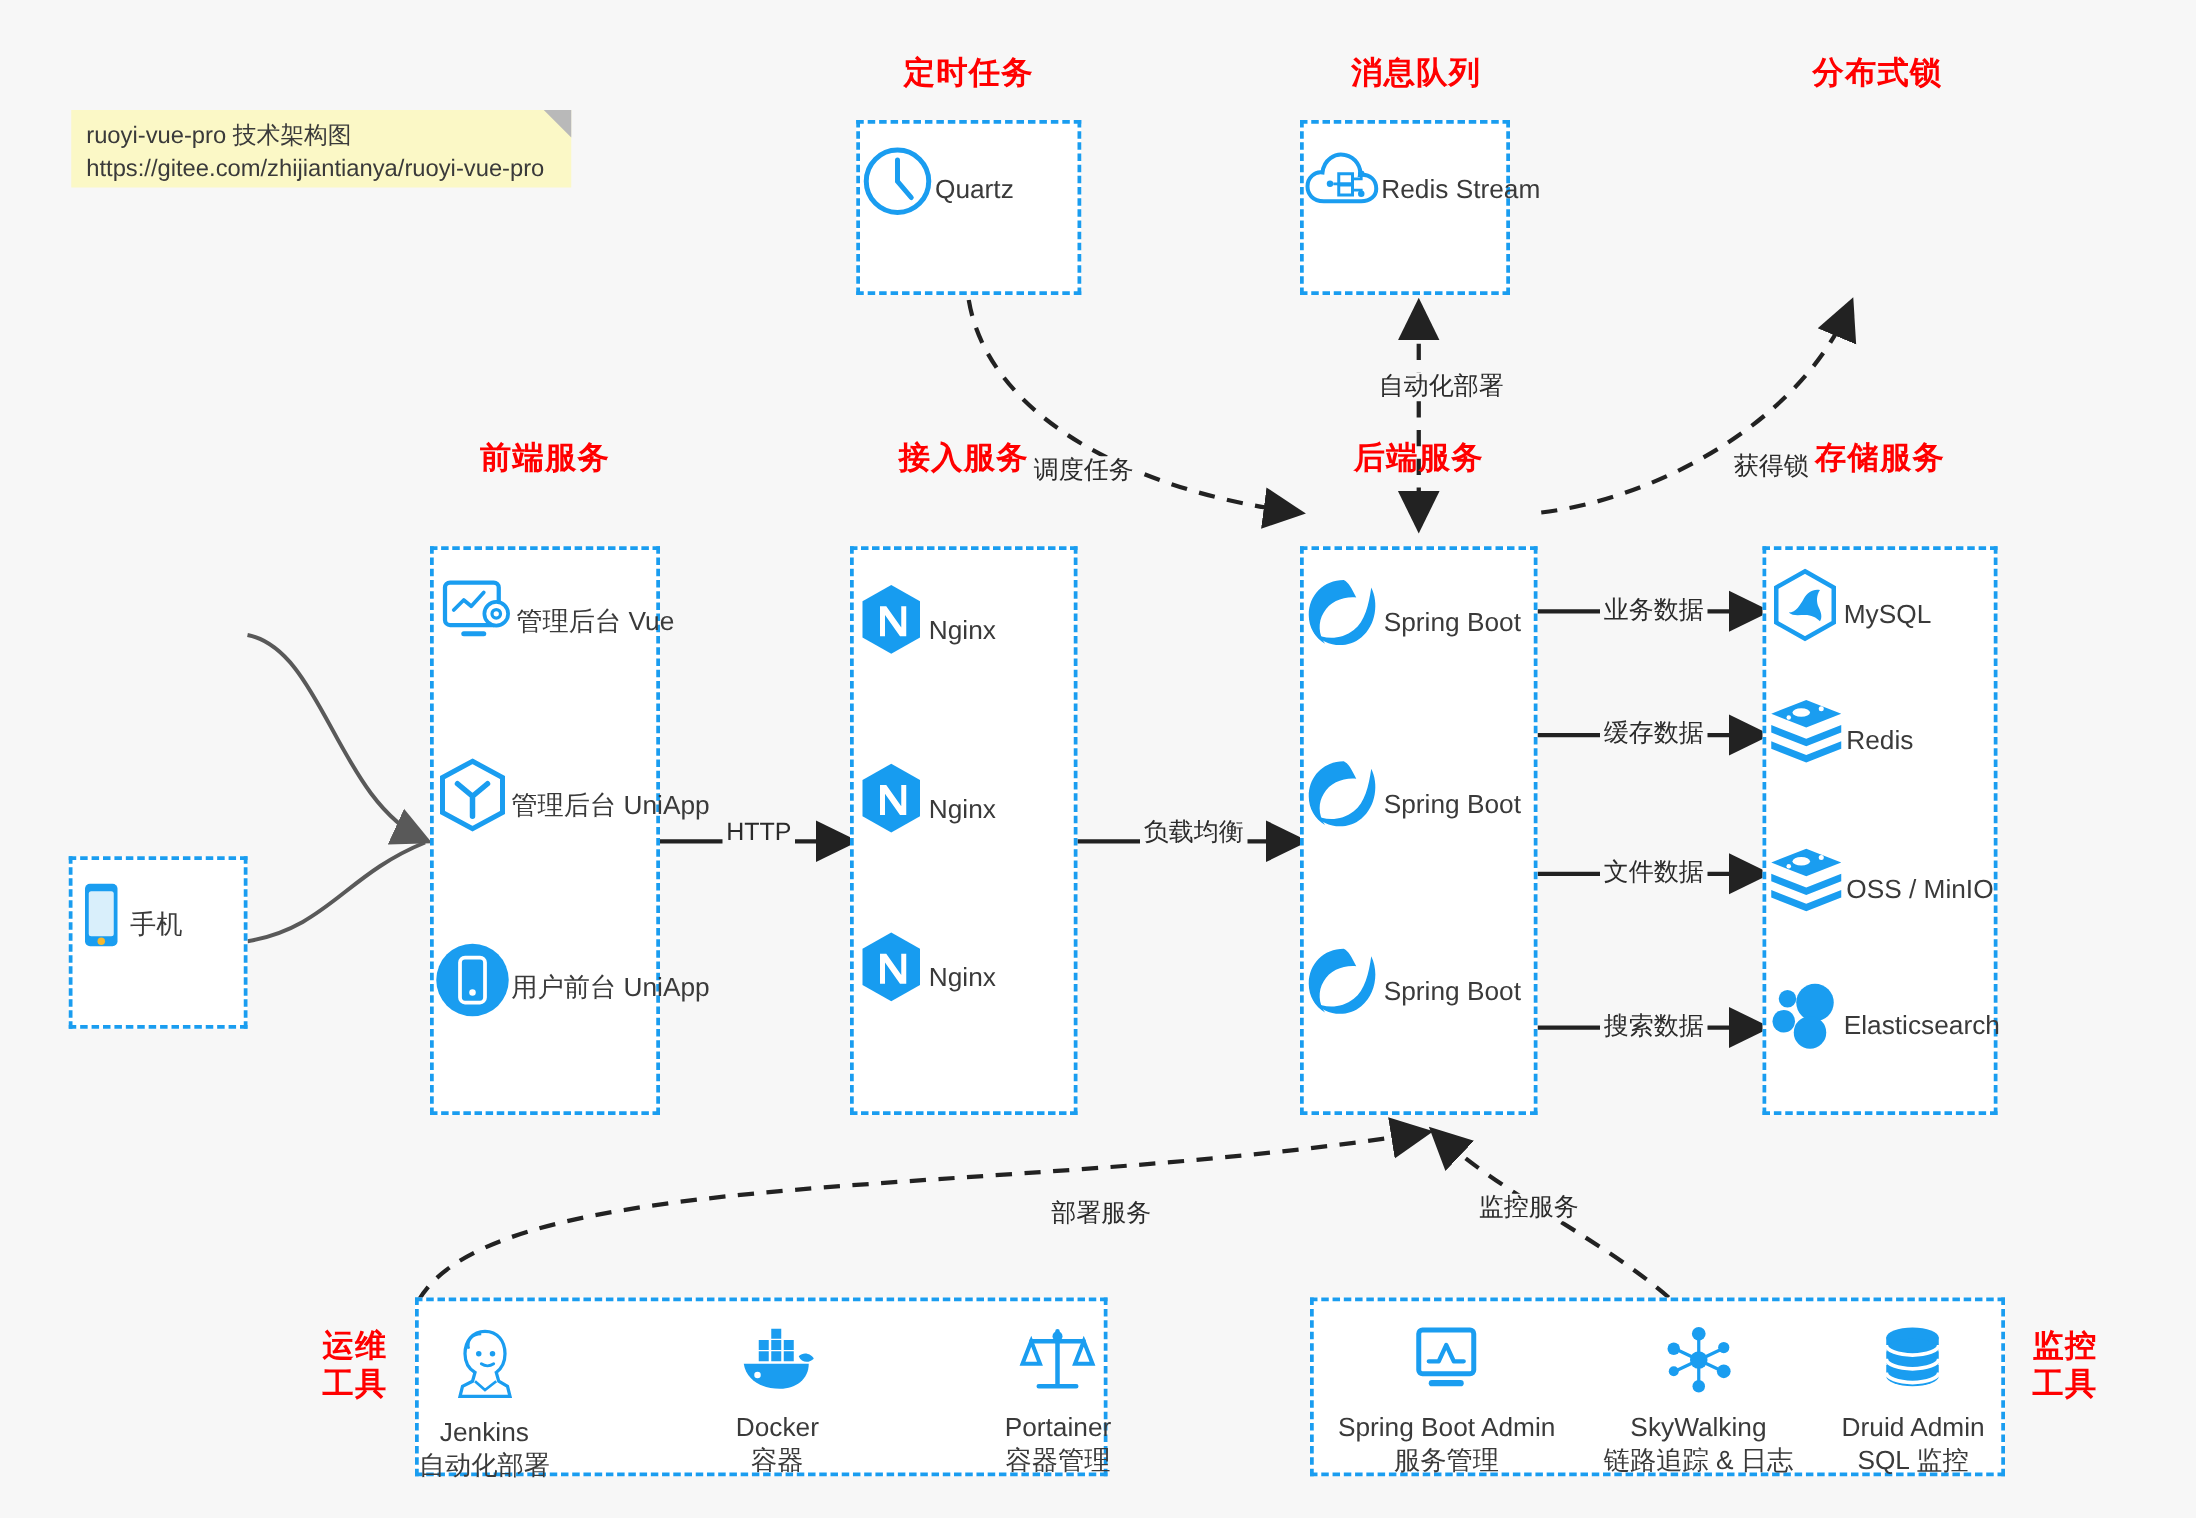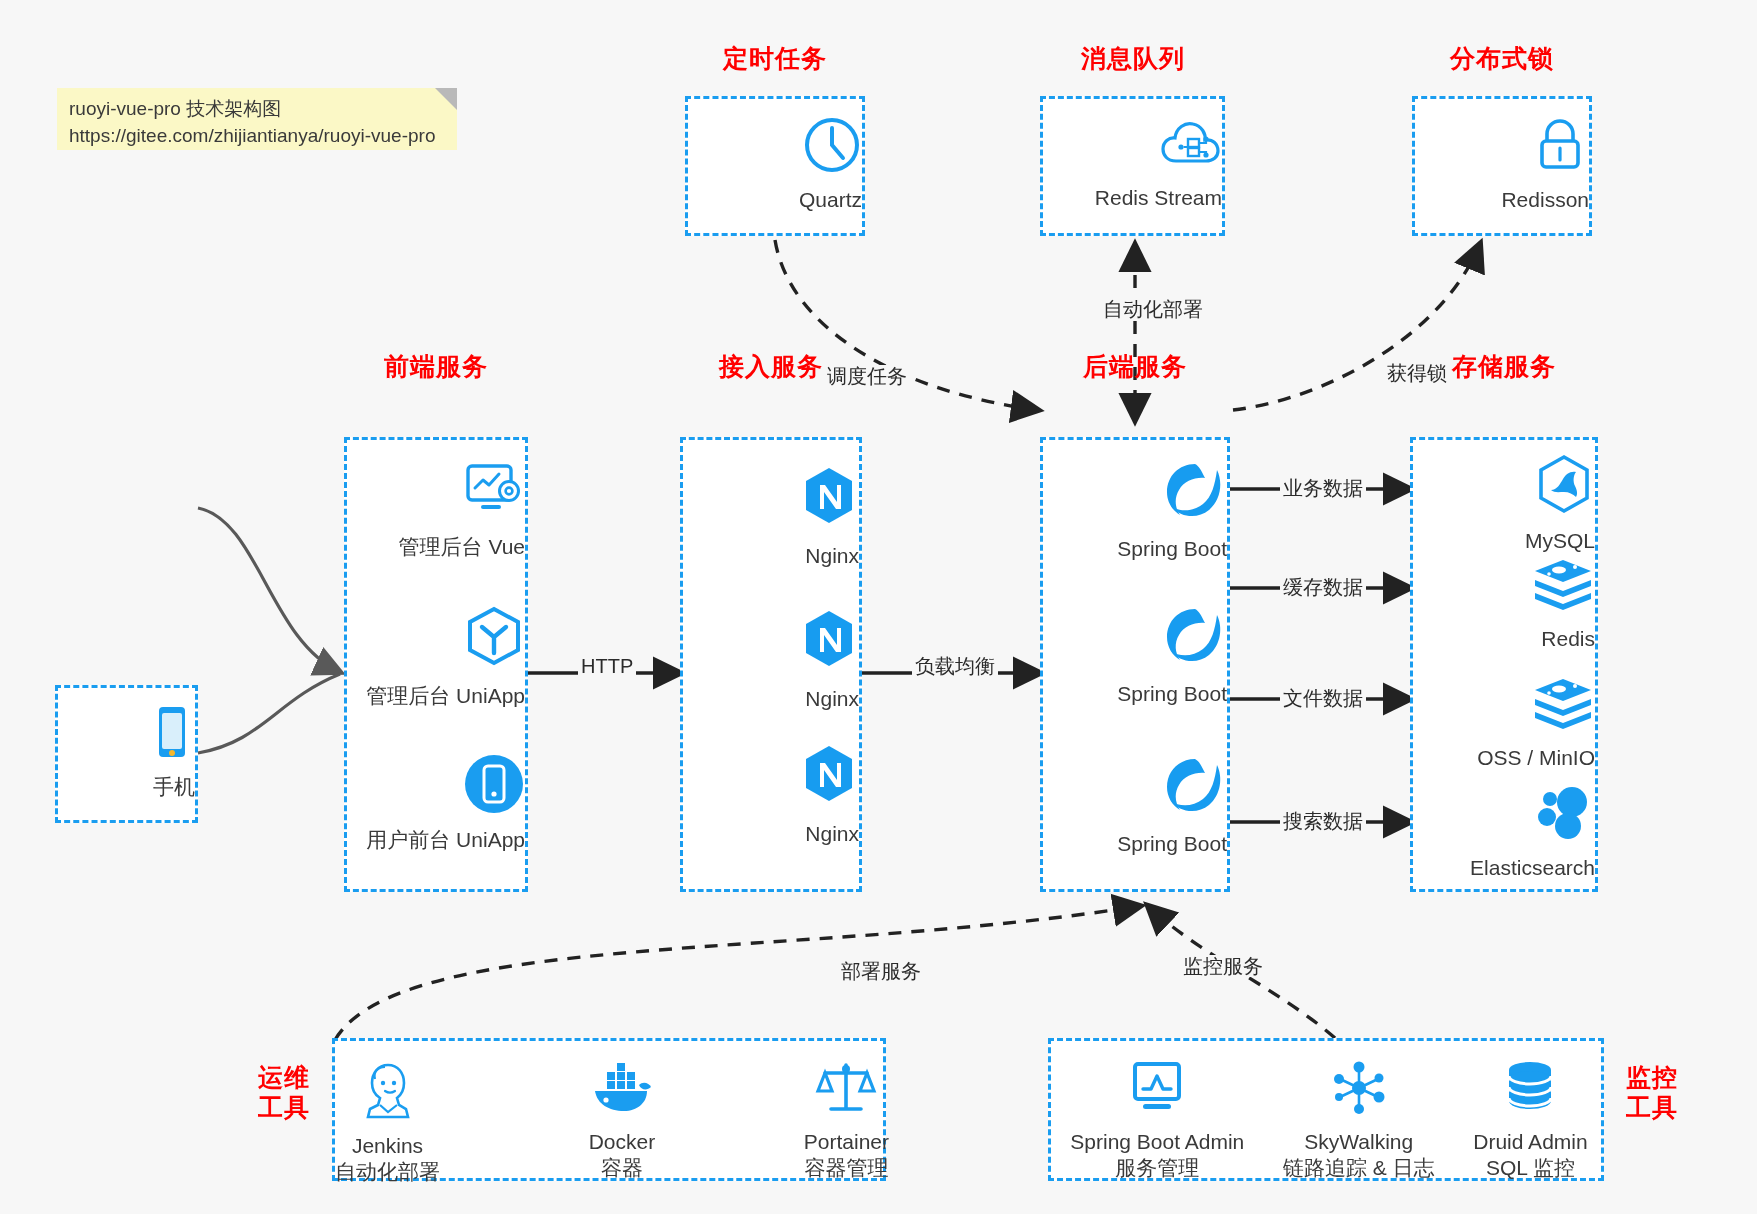--- a/index.html
+++ b/index.html
@@ -23,22 +23,22 @@
     font-weight: bold;
     font-size: 25px;
     letter-spacing: 1px;
     text-align: center;
     white-space: nowrap;
     line-height: 1.18;
   }
   .node {
     position: absolute;
     display: flex;
-    flex-direction: column;
-    align-items: flex-end;
+    flex-direction: row;
+    align-items: center;
     justify-content: flex-start;
     width: 100%;
   }
   .node-label {
     margin-top: 8px;
     color: #3a3a3a;
     font-size: 21px;
     white-space: nowrap;
     text-align: center;
     line-height: 1.22;
@@ -141,50 +141,38 @@
         <svg width="60" height="60" viewBox="0 0 60 60">
           <circle cx="30" cy="30" r="25" fill="none" stroke="#1a9df0" stroke-width="4"></circle>
           <path d="M30,13 L30,30 L41,43" fill="none" stroke="#1a9df0" stroke-width="4" stroke-linecap="round"></path>
         </svg>
       </span>
       <span class="node-label">Quartz</span>
     </div>
   </div>
 
   <div class="group-title" style="left:1040px; top:44px; width:186px;">消息队列</div>
-  <div class="dbox" style="left:1040px; top:96px; width:185px; height:140px;">
+  <div class="dbox" style="left:1040px; top:96px; width:168px; height:140px;">
     <div class="node" style="top:18px;">
       <span class="icon">
         <svg width="62" height="56" viewBox="0 0 62 56">
           <path d="M16,44 C7,44 3,38 3,32 C3,25 9,20 15,21 C16,11 25,5 33,7 C42,9 46,17 45,23 C53,22 58,27 58,34 C58,40 53,44 46,44 Z" fill="none" stroke="#1a9df0" stroke-width="3.2"></path>
           <rect x="28" y="22" width="11" height="8" fill="none" stroke="#1a9df0" stroke-width="2.4"></rect>
           <rect x="28" y="31" width="11" height="8" fill="none" stroke="#1a9df0" stroke-width="2.4"></rect>
           <circle cx="21" cy="30" r="2.6" fill="#1a9df0"></circle>
           <circle cx="46" cy="22" r="2.6" fill="#1a9df0"></circle>
           <circle cx="46" cy="38" r="2.6" fill="#1a9df0"></circle>
           <path d="M23.6,30 L28,30 M39,26 L46,26 L46,23 M39,35 L46,35 L46,38" stroke="#1a9df0" stroke-width="2.2" fill="none"></path>
         </svg>
       </span>
       <span class="node-label">Redis Stream</span>
     </div>
   </div>
 
   <div class="group-title" style="left:1412px; top:44px; width:180px;">分布式锁</div>
-  <div class="dbox" style="left:1412px; top:96px; width:180px; height:140px;">
-    <div class="node" style="top:16px;">
-      <span class="icon">
-        <svg width="58" height="60" viewBox="0 0 58 60">
-          <path d="M16,26 L16,19 A13,13 0 0 1 42,19 L42,26" fill="none" stroke="#1a9df0" stroke-width="3.6"></path>
-          <rect x="11" y="26" width="36" height="26" rx="4" fill="none" stroke="#1a9df0" stroke-width="3.6"></rect>
-          <path d="M29,33 L29,45" stroke="#1a9df0" stroke-width="3.2" stroke-linecap="round"></path>
-        </svg>
-      </span>
-      <span class="node-label">Redisson</span>
-    </div>
-  </div>
 
   <div class="edge-label" style="left:824px; top:365px;">调度任务</div>
   <div class="edge-label" style="left:1100px; top:298px;">自动化部署</div>
   <div class="edge-label" style="left:1384px; top:362px;">获得锁</div>
 
 
   <div class="dbox" style="left:55px; top:685px; width:143px; height:138px;">
     <div class="node" style="top:16px;">
       <span class="icon">
         <svg width="46" height="58" viewBox="0 0 46 58">

